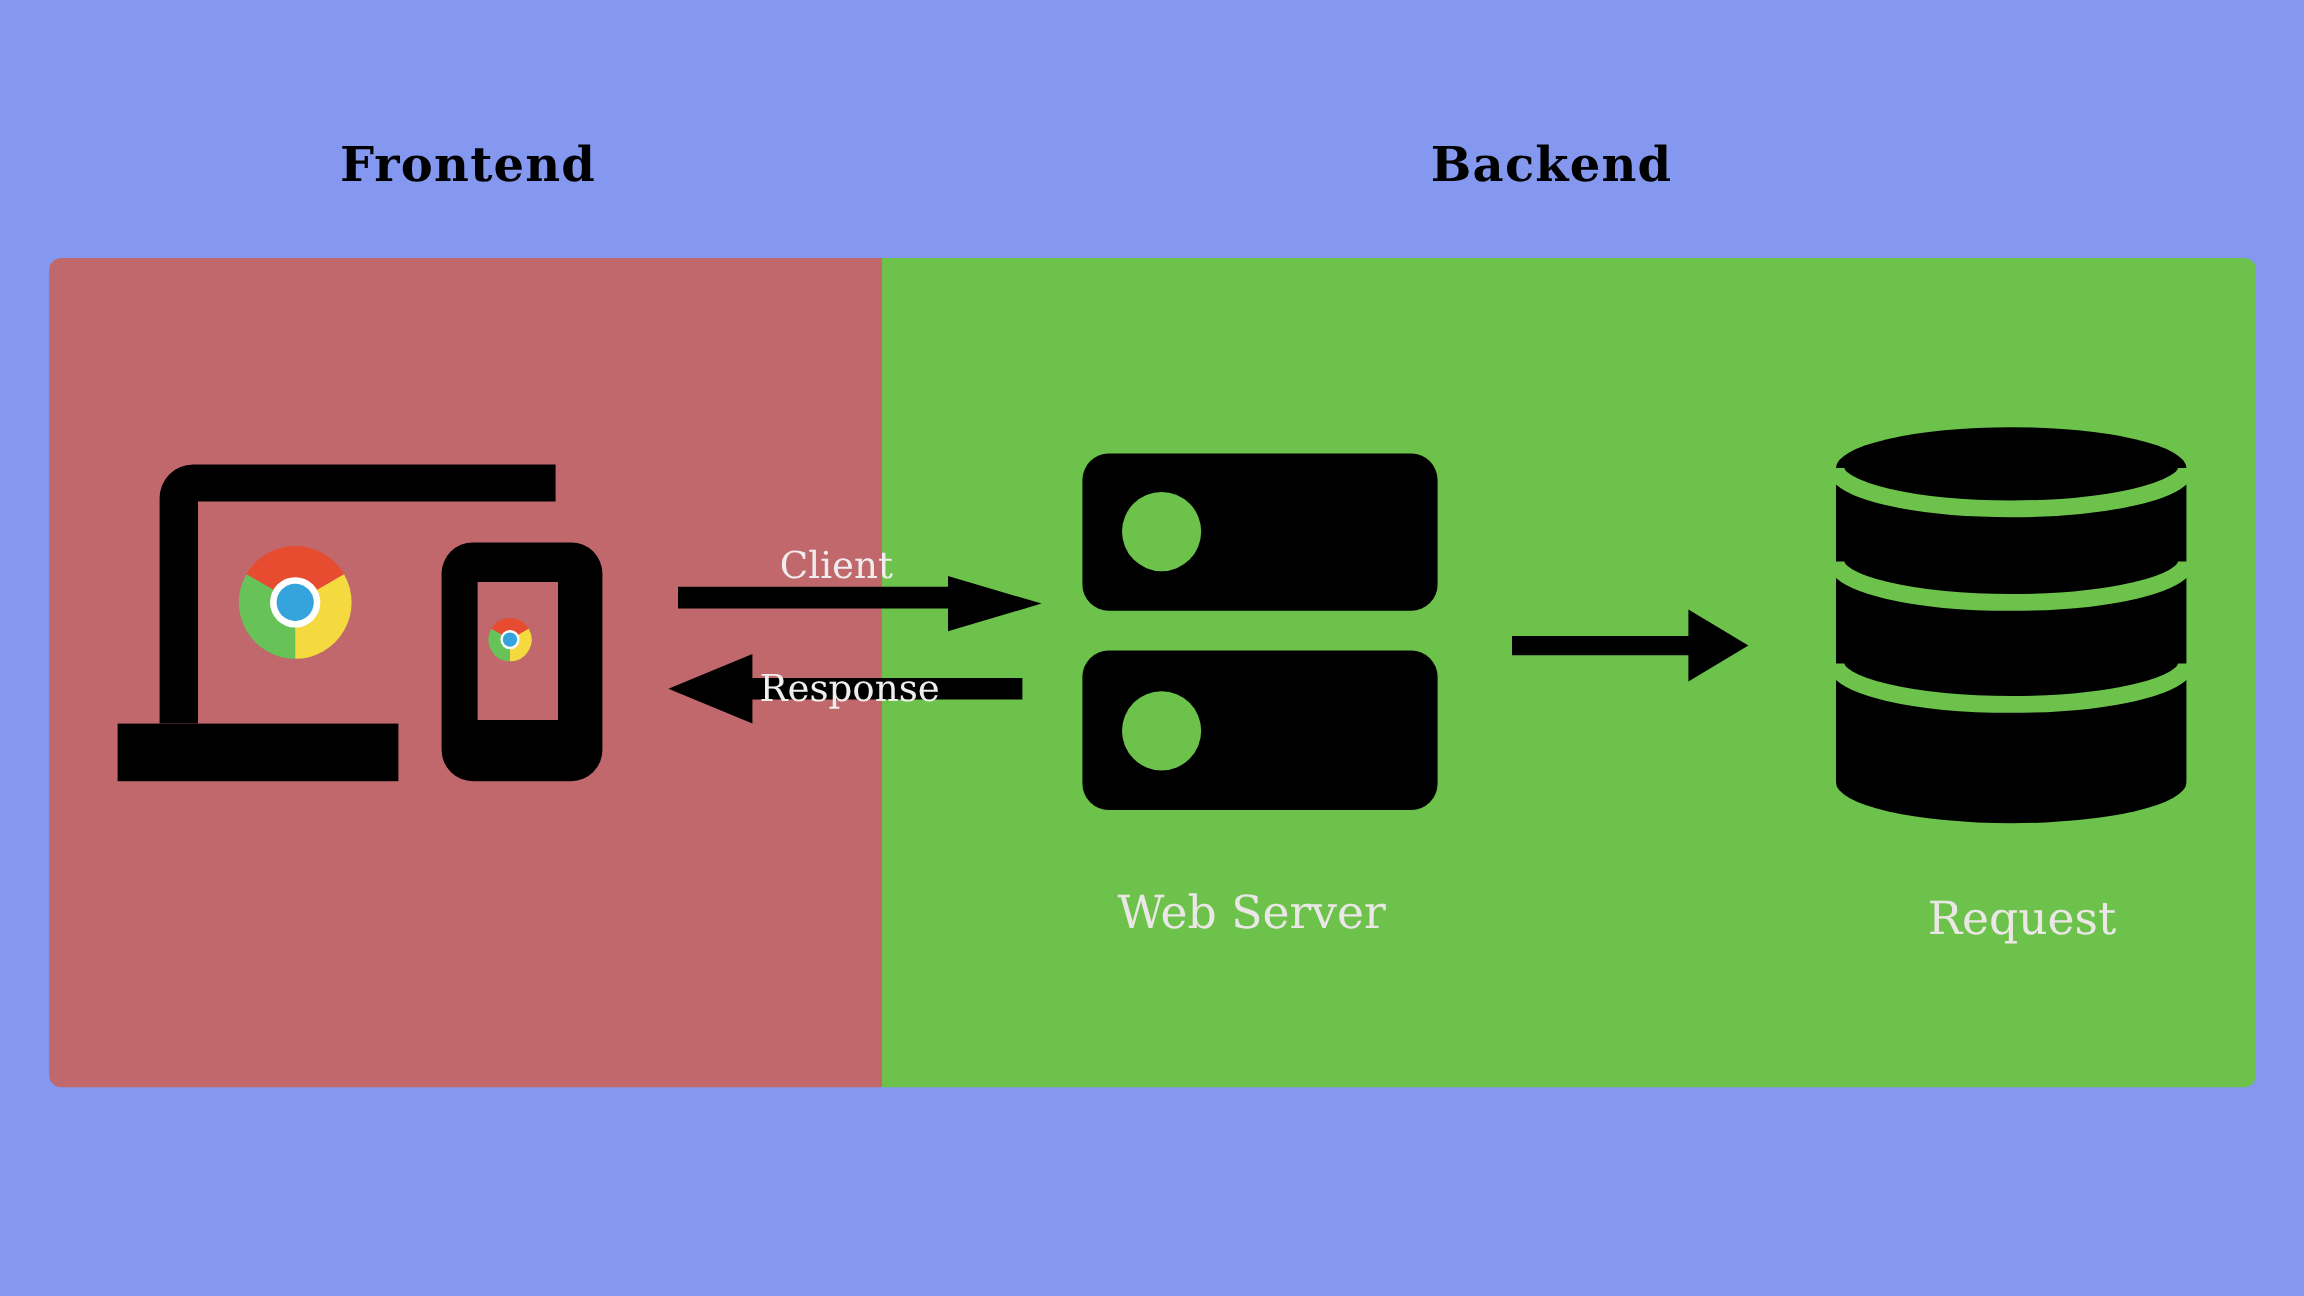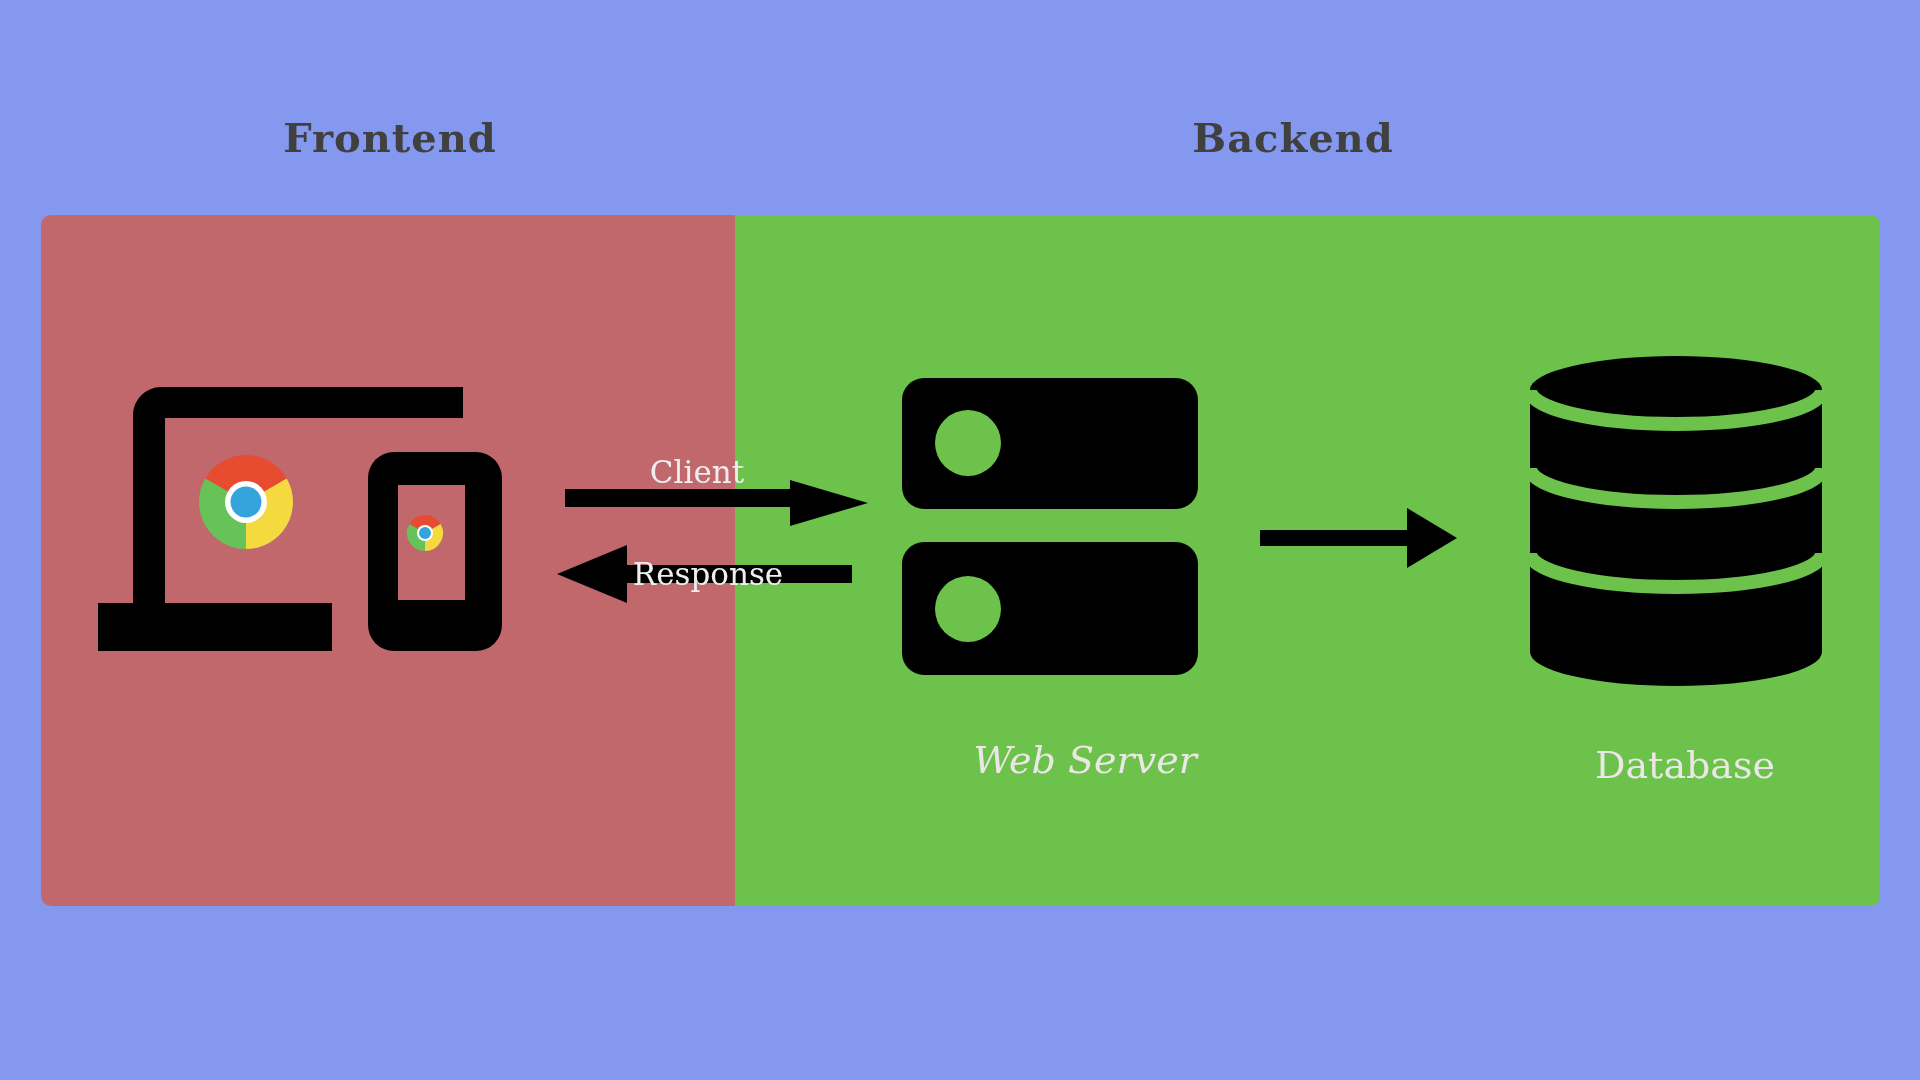--- a/index.html
+++ b/index.html
@@ -8,21 +8,21 @@
     width:1920px;height:1080px;
     background:#8598f0;
     overflow:hidden;
     font-family:"DejaVu Serif","Liberation Serif",serif;
   }
   .section-label{
     position:absolute;
     transform:translate(-50%,-50%);
     font-size:40px;
     font-weight:700;
-    color:#404040;
+    color:#000000;
     letter-spacing:1px;
     white-space:nowrap;
   }
   .panel{
     position:absolute;
     top:215px;
     height:691px;
   }
   .panel.frontend{
     left:41px;width:694px;
@@ -115,16 +115,16 @@
   </svg>
 
   <svg class="icon-svg" style="left:1528px;top:352px;" width="296" height="340" viewBox="0 0 296 340">
     <path d="M 2,38 L 2,300 A 146,34 0 0 0 294,300 L 294,38 Z" fill="#000"></path>
     <ellipse cx="148" cy="38" rx="146" ry="34" fill="#000"></ellipse>
     <path d="M 2,38 A 146,34 0 0 0 294,38" stroke="#6cc24a" stroke-width="14" fill="none"></path>
     <path d="M 2,116 A 146,34 0 0 0 294,116" stroke="#6cc24a" stroke-width="14" fill="none"></path>
     <path d="M 2,201 A 146,34 0 0 0 294,201" stroke="#6cc24a" stroke-width="14" fill="none"></path>
   </svg>
 
-  <div class="node-label" style="left:1085px;top:760px;font-style:italic;">Web Server</div>
-  <div class="node-label" style="left:1685px;top:765px;">Database</div>
+  <div class="node-label" style="left:1043px;top:760px;">Web Server</div>
+  <div class="node-label" style="left:1685px;top:765px;">Request</div>
 
 </div>
 
 </body></html>

